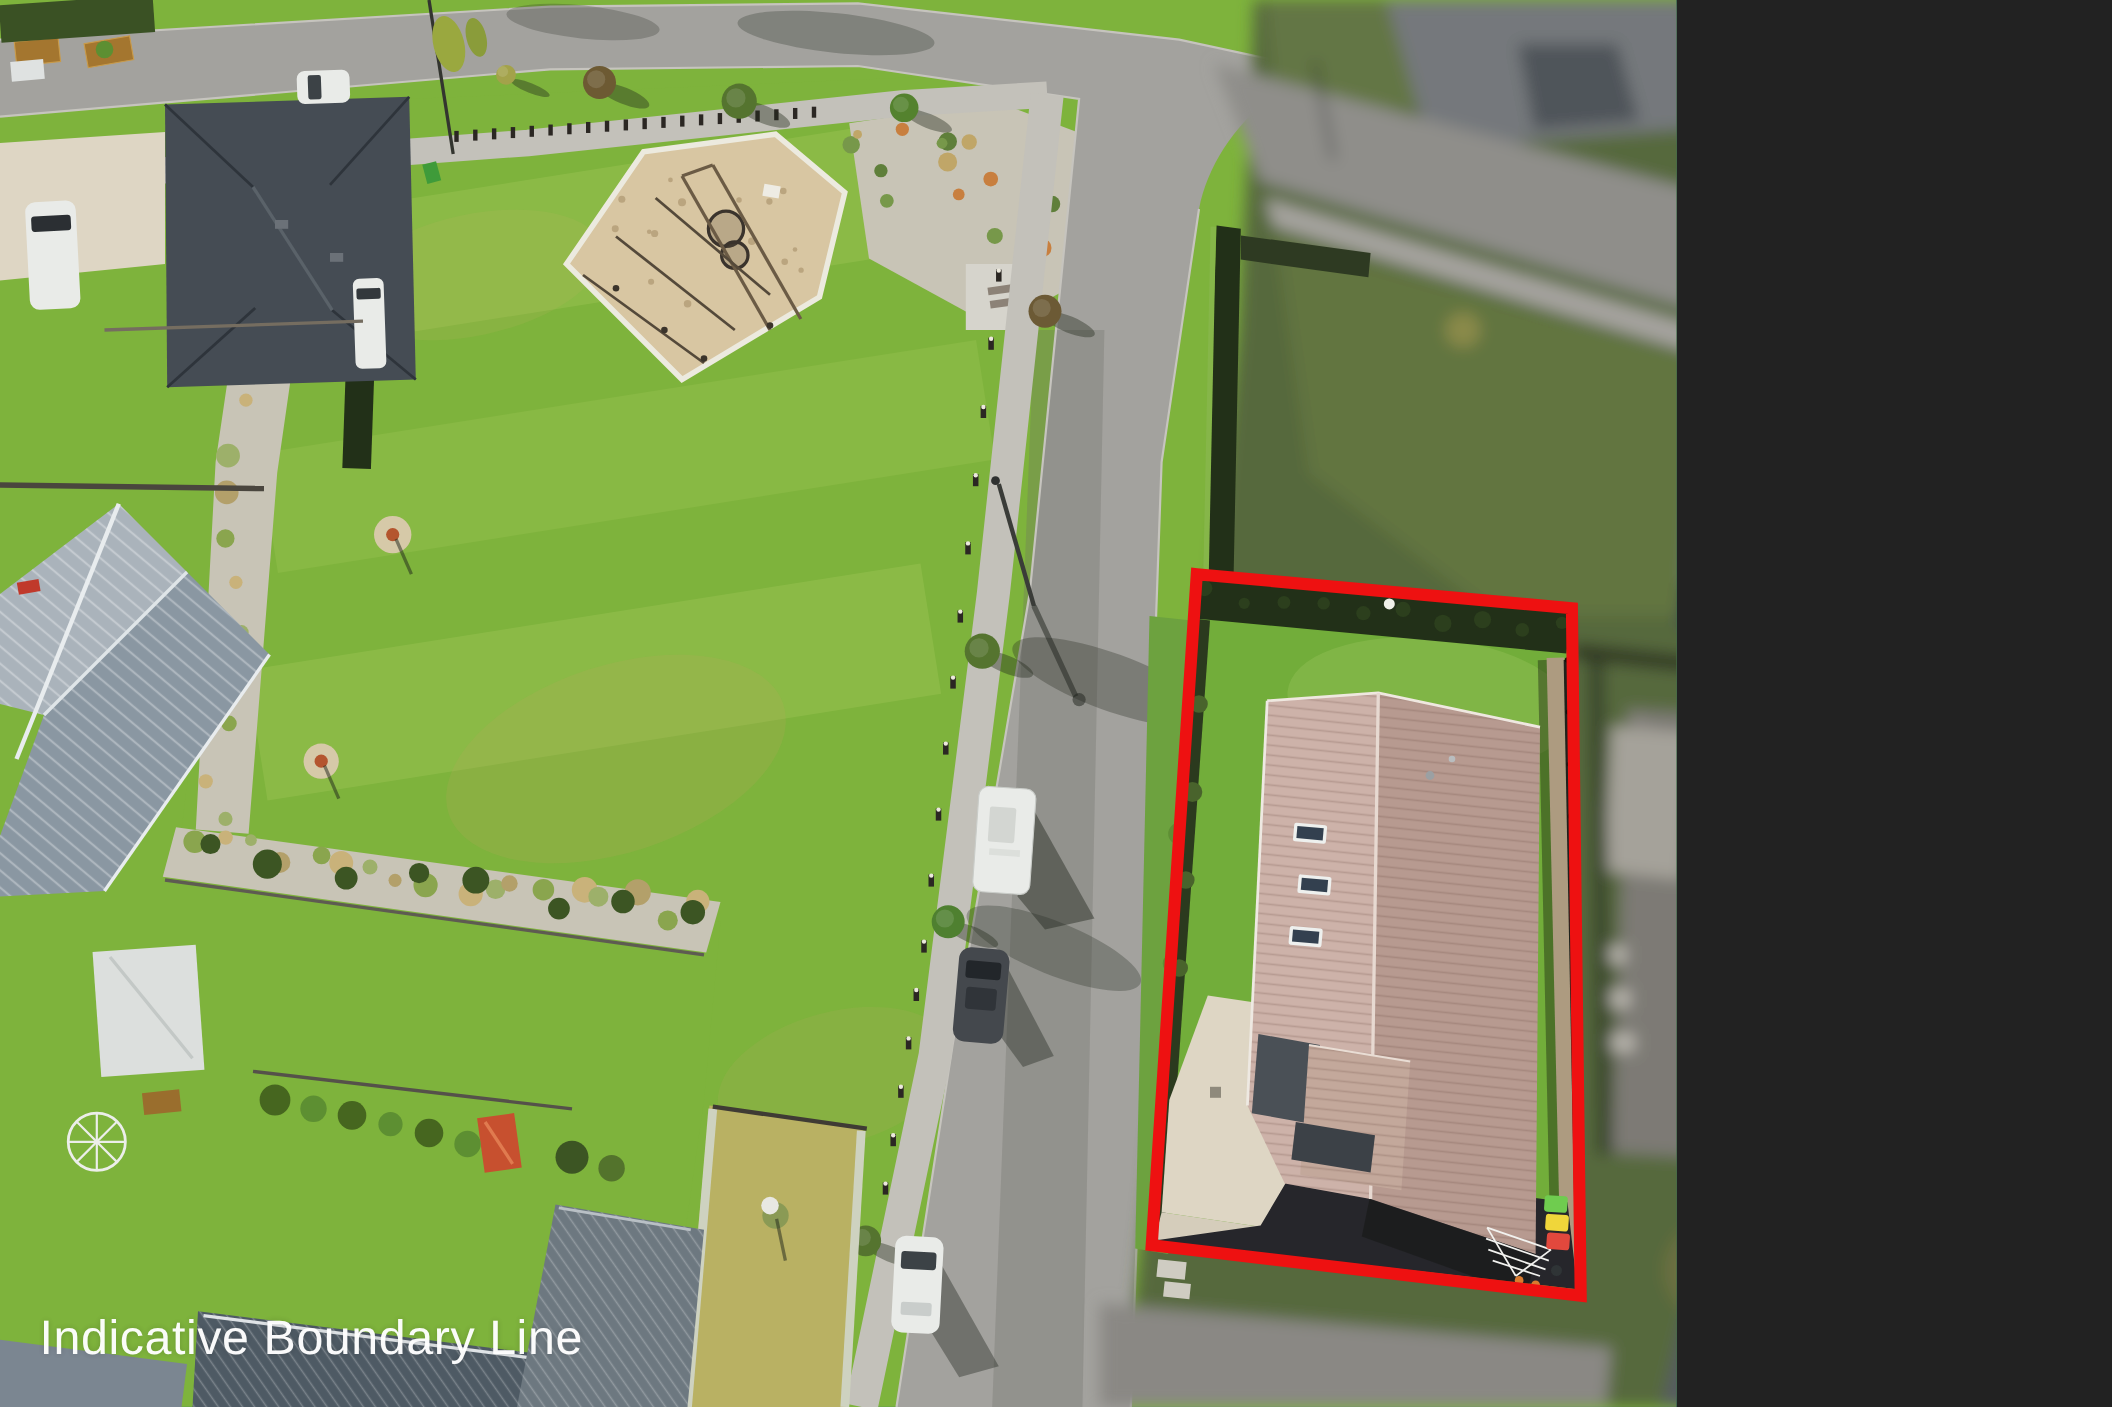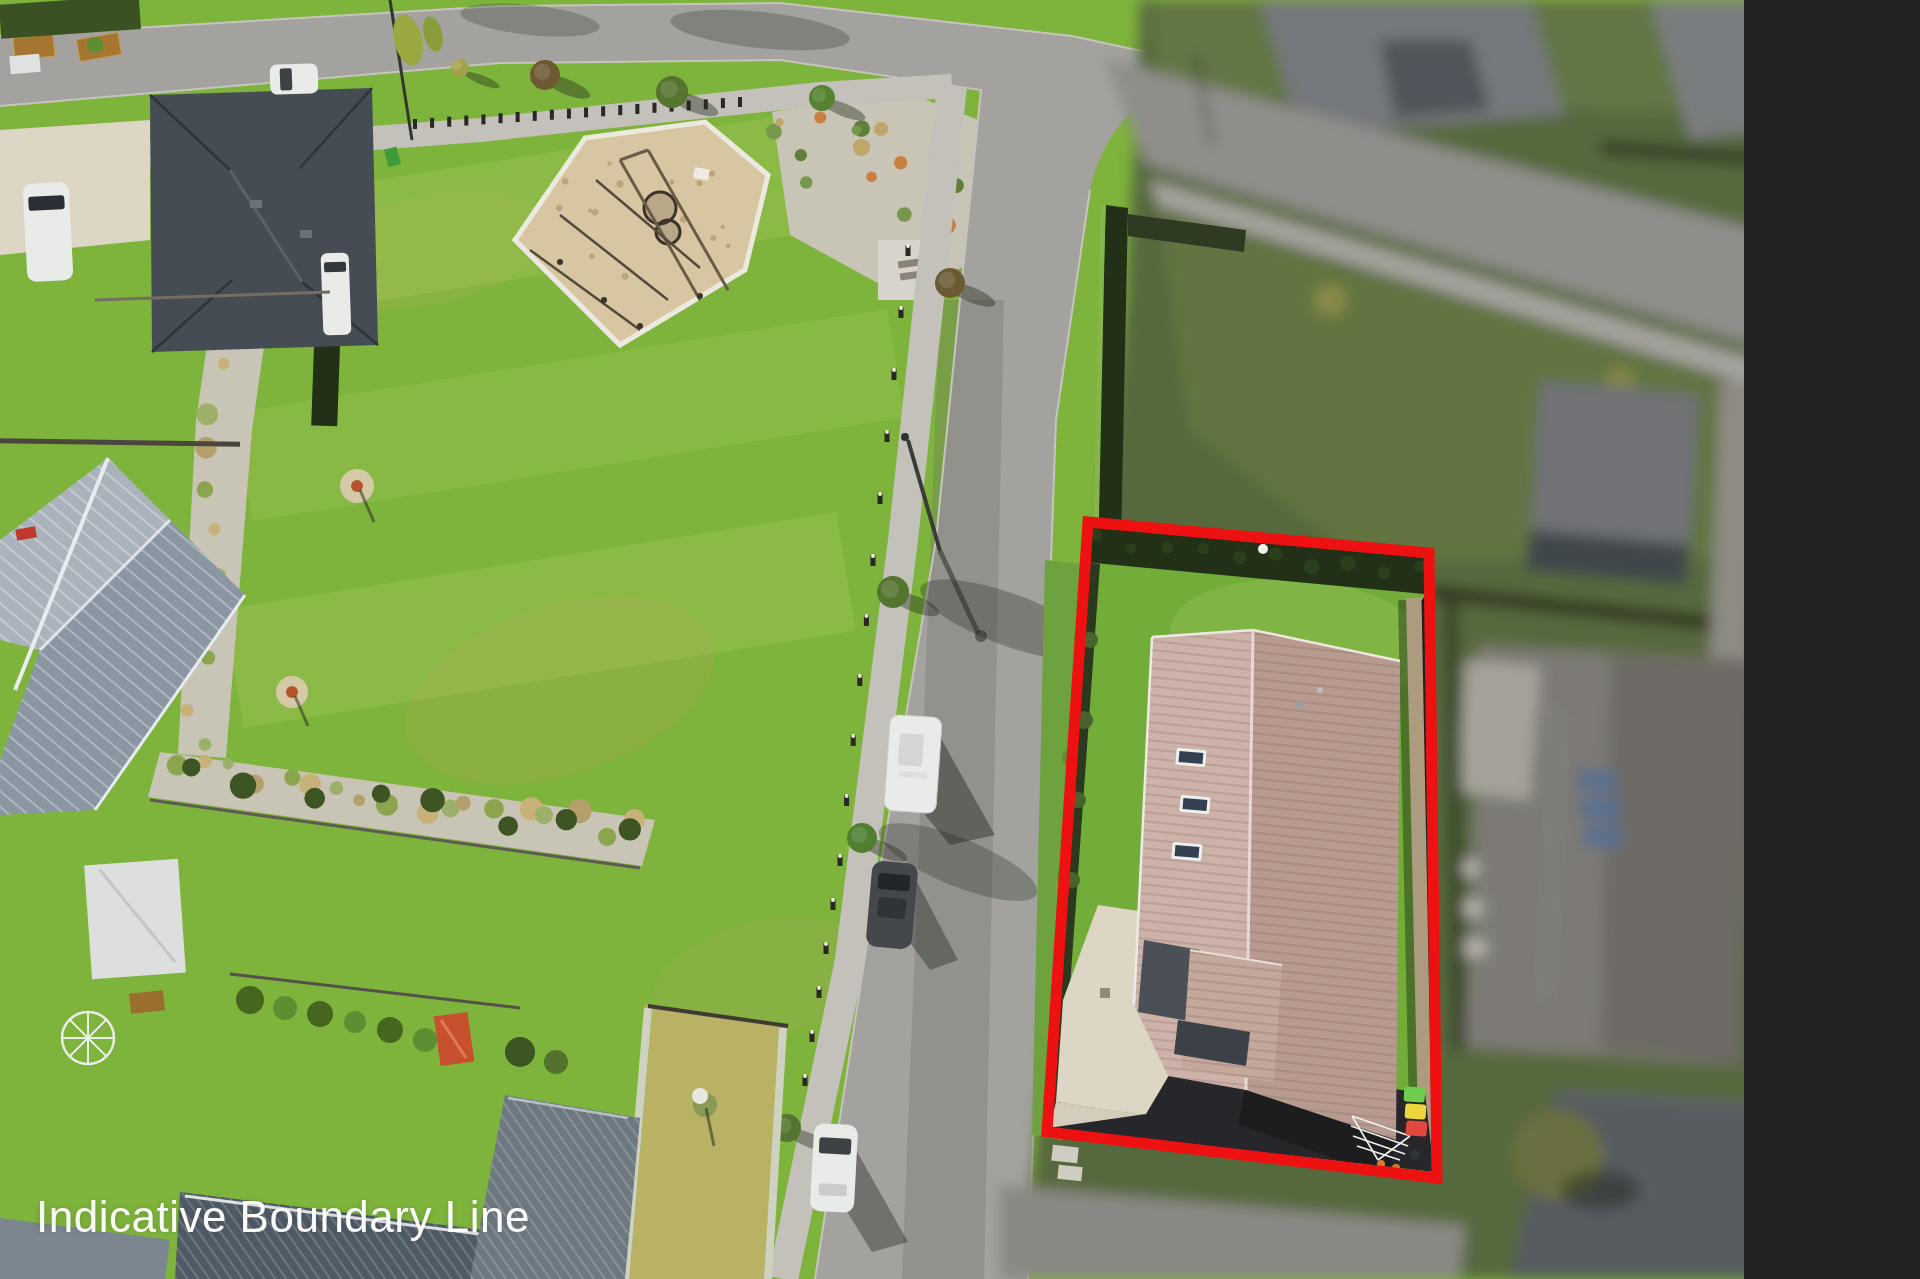--- a/index.html
+++ b/index.html
@@ -1,16 +1,16 @@
 <!DOCTYPE html>
 <html style="--p-park_grass: #7eb33c; --p-lot_lawn: #72ad3a; --p-road: #a3a29e; --p-footpath: #c3c1ba; --p-playground_mulch: #d8c6a2; --p-gravel: #c8c4b6; --p-dark_roof: #454c54; --p-bluegray_roof: #8a97a2; --p-subject_roof_light: #cdb2a9; --p-subject_roof_dark: #b79a90; --p-hedge_dark: #223018; --p-concrete: #ded6c4; --p-asphalt_dark: #26262b; --p-vehicle_white: #e9ebe8; --p-blur_lawn: #57693c; --p-blur_roof: #75787b; --p-blur_road: #8f8e8a; --bin-0: #6fcc4f; --bin-1: #f0d63a; --bin-2: #e2483d; --boundary: #ee1111; --captionc: #ffffff;"><head>
 <meta charset="utf-8">
 <style>
   html,body{margin:0;padding:0;background:#222;}
-  #stage{position:relative;width:1744px;height:1279px;overflow:hidden;
+  #stage{position:relative;width:1524px;height:1279px;overflow:hidden;
          font-family:"Liberation Sans", sans-serif;background:#0369a1;}
   svg{position:absolute;left:0;top:0;display:block;}
   
   .c-park{fill:var(--p-park_grass,#7eb33c)}
   .c-lot{fill:var(--p-lot_lawn,#72ad3a)}
   .c-road{fill:var(--p-road,#a3a29e)}
   .c-path{stroke:var(--p-footpath,#c3c1ba)}
   .c-mulch{fill:var(--p-playground_mulch,#d8c6a2)}
   .c-gravel{fill:var(--p-gravel,#c8c4b6)}
   .c-droof{fill:var(--p-dark_roof,#454c54)}

